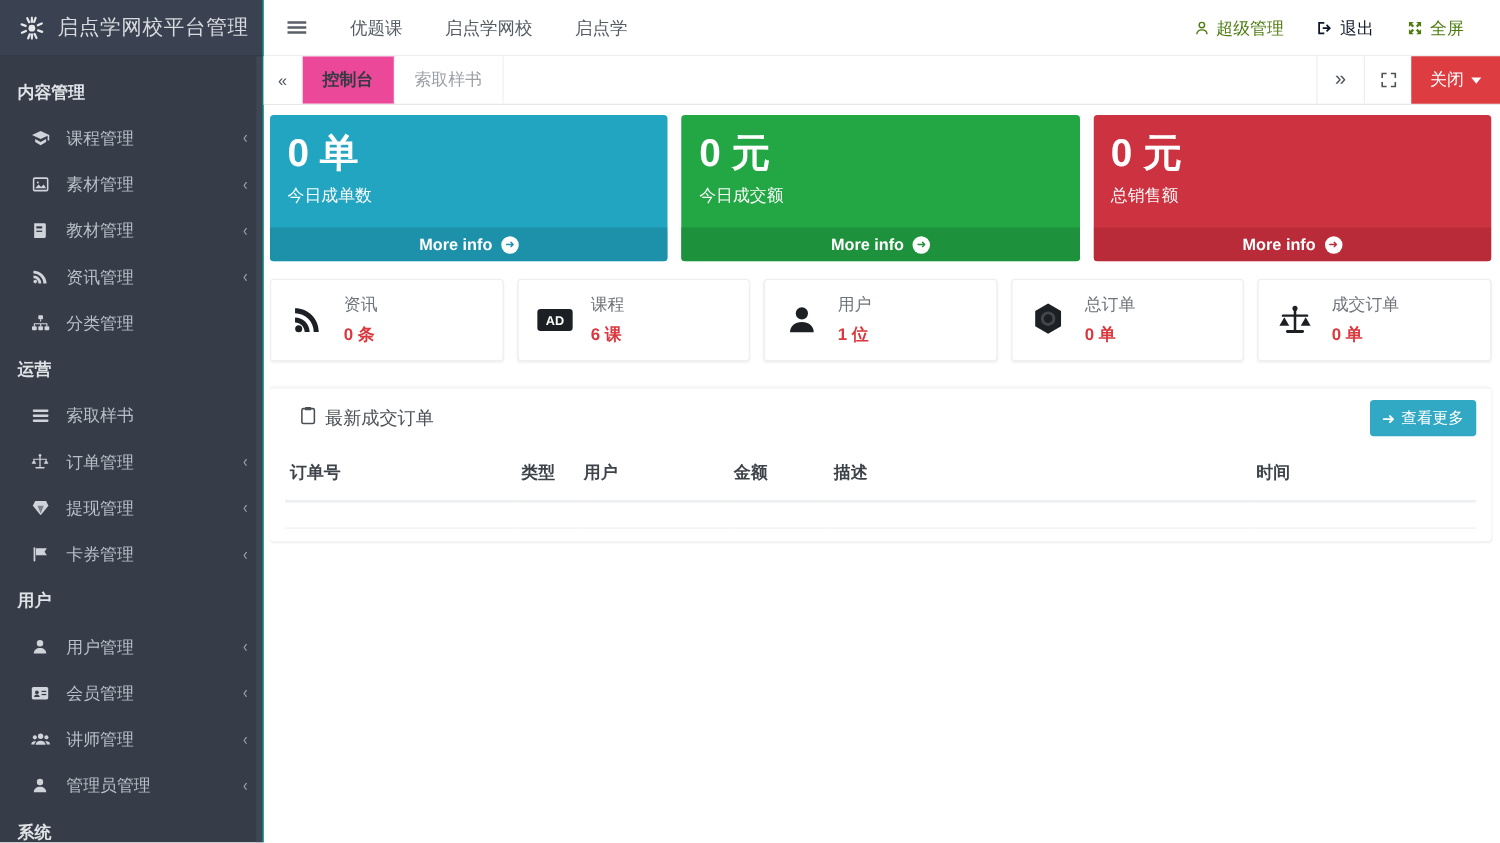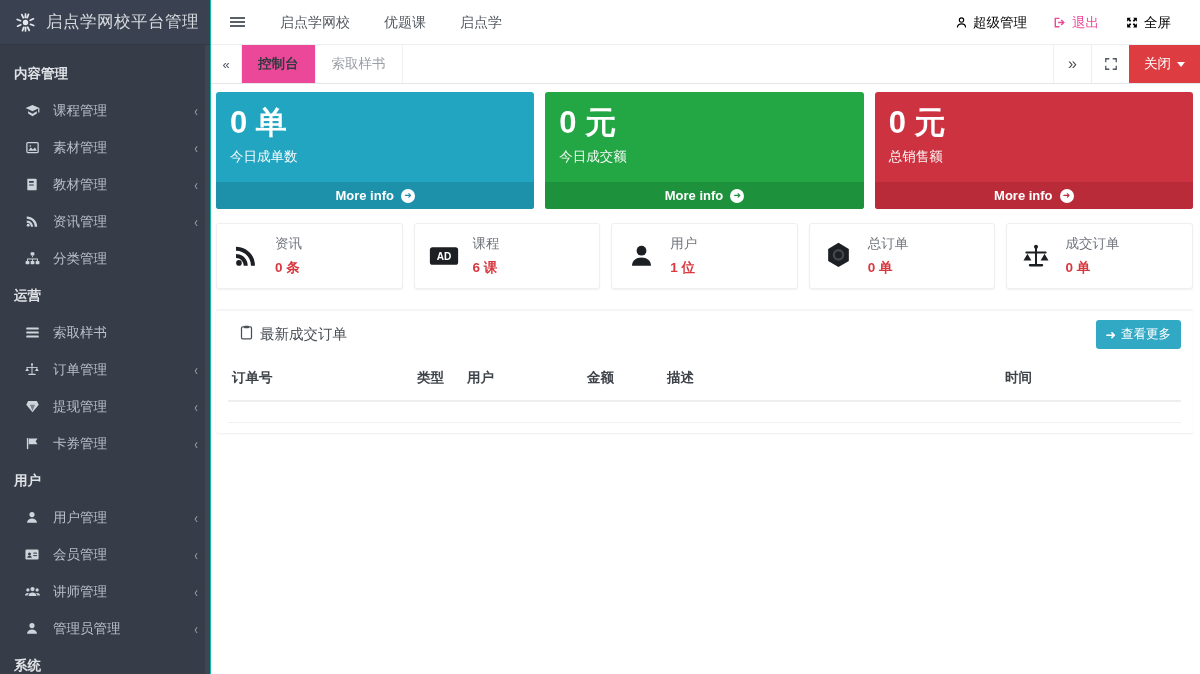--- a/index.html
+++ b/index.html
@@ -127,27 +127,27 @@
   }
   .topnav-right {
     margin-left: auto;
     display: flex;
     align-items: center;
     gap: 0;
   }
   .tn-btn {
     display: flex; align-items: center; gap: 5px;
     font-size: 13.5px;
-    color: #000000;
+    color: #4d7c0f;
     padding: 0 13px;
     line-height: 45px;
     cursor: pointer;
     white-space: nowrap;
   }
-  .tn-btn.danger { color: #ec4899; }
+  .tn-btn.danger { color: #0f172a; }
   .tn-ico { display: flex; align-items: center; }
 
   
   .tabbar {
     height: 39px;
     min-height: 39px;
     display: flex;
     align-items: stretch;
     background: #fff;
     border-bottom: 1px solid #e4e6e9;
@@ -536,22 +536,22 @@
 
   <header class="topnav">
     <div class="hamburger">
       <span>
           <span class="bar"></span>
           <span class="bar"></span>
           <span class="bar"></span>
         </span>
     </div>
     <nav class="topnav-links">
+      <span class="topnav-link">优题课</span>
       <span class="topnav-link">启点学网校</span>
-      <span class="topnav-link">优题课</span>
       <span class="topnav-link">启点学</span>
     </nav>
     <div class="topnav-right">
       <div class="tn-btn">
         <span class="tn-ico">
           <svg width="13" height="13" viewBox="0 0 24 24" fill="none" stroke="currentColor" stroke-width="2.1">
               <circle cx="12" cy="7.5" r="4"></circle>
               <path d="M4.5 21c0-4.1 3.4-6.4 7.5-6.4s7.5 2.3 7.5 6.4"></path>
             </svg>
         </span>

